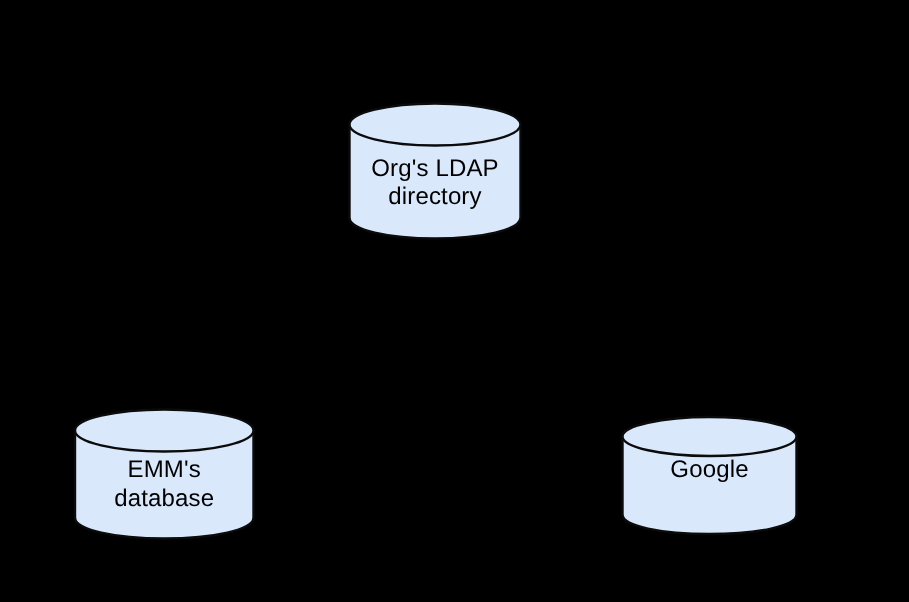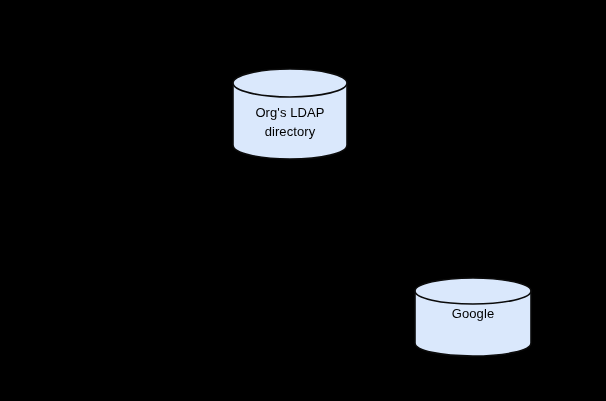--- a/index.html
+++ b/index.html
@@ -32,21 +32,21 @@
     height: 100%;
     display: block;
     overflow: visible;
   }
   .cyl-label {
     position: absolute;
     left: 0;
     right: 0;
     text-align: center;
     color: #000000;
-    font-size: 13px;
+    font-size: 16px;
     line-height: 19px;
     letter-spacing: 0.1px;
     white-space: pre-line;
     pointer-events: none;
     -webkit-font-smoothing: antialiased;
   }
 </style>
 </head>
 <body style="background: rgb(0, 0, 0);">
 
@@ -54,20 +54,28 @@
 
   <div class="cylinder" id="node-ldap" style="left: 232px; top: 68px; width: 116px; height: 92px;">
     <svg class="cyl-svg" viewBox="0 0 116 92" preserveAspectRatio="none">
       <path d="M 1 15 L 1 77 C 1 85.3 26.8 91 58 91 C 89.2 91 115 85.3 115 77 L 115 15 Z" fill="#dae8fc" stroke="#0b0b0b" stroke-width="1.6" stroke-linejoin="round"></path>
       <ellipse cx="58" cy="15" rx="57" ry="14" fill="#dae8fc" stroke="#0b0b0b" stroke-width="1.6"></ellipse>
     </svg>
     <div class="cyl-label" id="label-ldap" style="top: 34.82px; height: 38px;">Org's LDAP
 directory</div>
   </div>
 
+  <div class="cylinder" id="node-emm" style="left: 49px; top: 272px; width: 121px; height: 88px;">
+    <svg class="cyl-svg" viewBox="0 0 121 88" preserveAspectRatio="none">
+      <path d="M 1 15 L 1 73 C 1 81.3 27.8 87 60.5 87 C 93.2 87 120 81.3 120 73 L 120 15 Z" fill="#dae8fc" stroke="#0b0b0b" stroke-width="1.6" stroke-linejoin="round"></path>
+      <ellipse cx="60.5" cy="15" rx="59.5" ry="14" fill="#dae8fc" stroke="#0b0b0b" stroke-width="1.6"></ellipse>
+    </svg>
+    <div class="cyl-label" id="label-emm" style="top: 32.48px; height: 38px;">EMM's
+database</div>
+  </div>
 
   <div class="cylinder" id="node-google" style="left: 414px; top: 277px; width: 118px; height: 80px;">
     <svg class="cyl-svg" viewBox="0 0 118 80" preserveAspectRatio="none">
       <path d="M 1 14 L 1 66 C 1 73.7 26.9 79 59 79 C 91.1 79 117 73.7 117 66 L 117 14 Z" fill="#dae8fc" stroke="#0b0b0b" stroke-width="1.6" stroke-linejoin="round"></path>
       <ellipse cx="59" cy="14" rx="58" ry="13" fill="#dae8fc" stroke="#0b0b0b" stroke-width="1.6"></ellipse>
     </svg>
     <div class="cyl-label" id="label-google" style="top: 27px; height: 19px;">Google</div>
   </div>
 
 </div>

